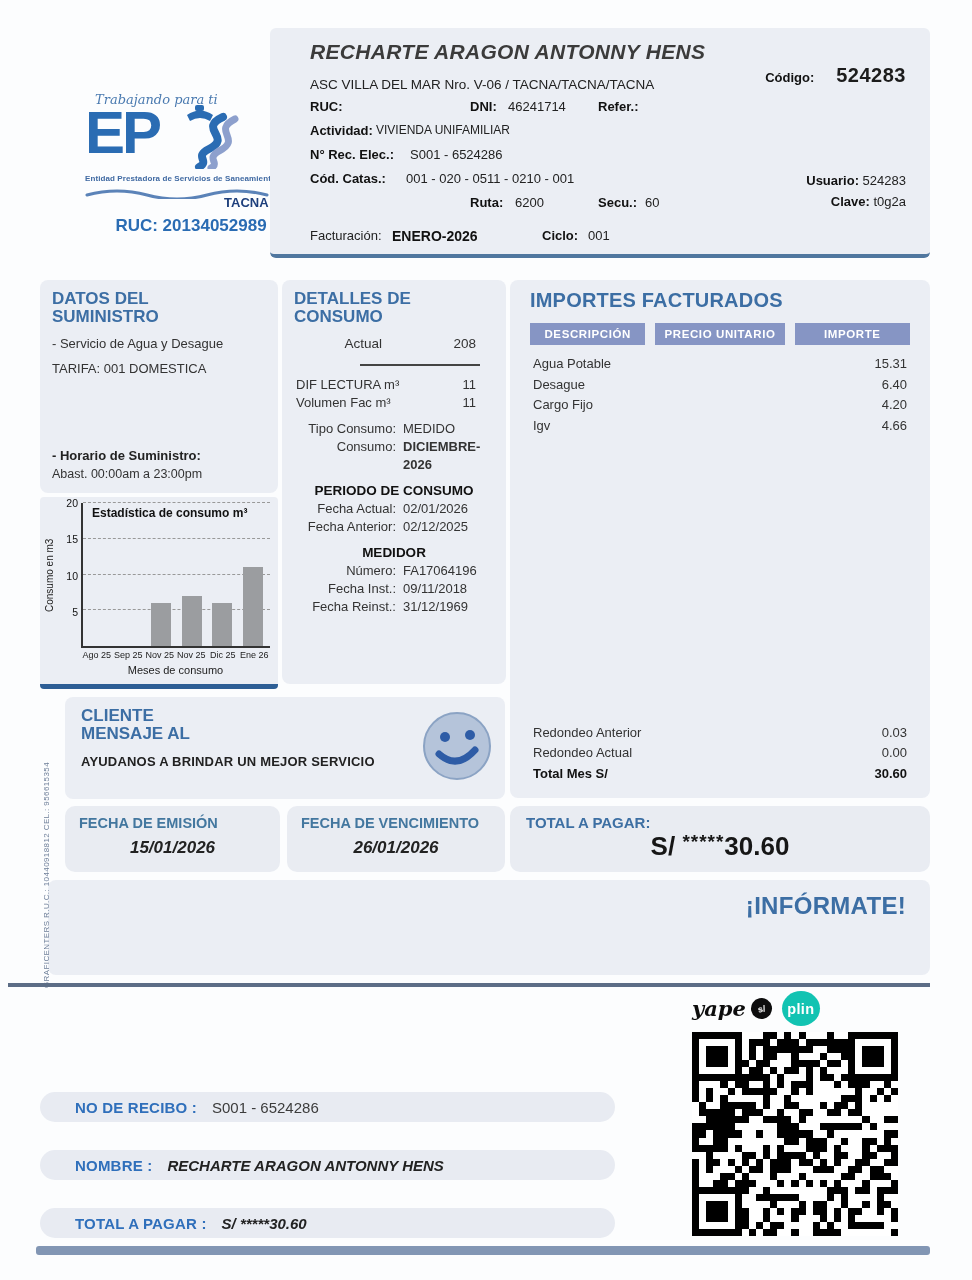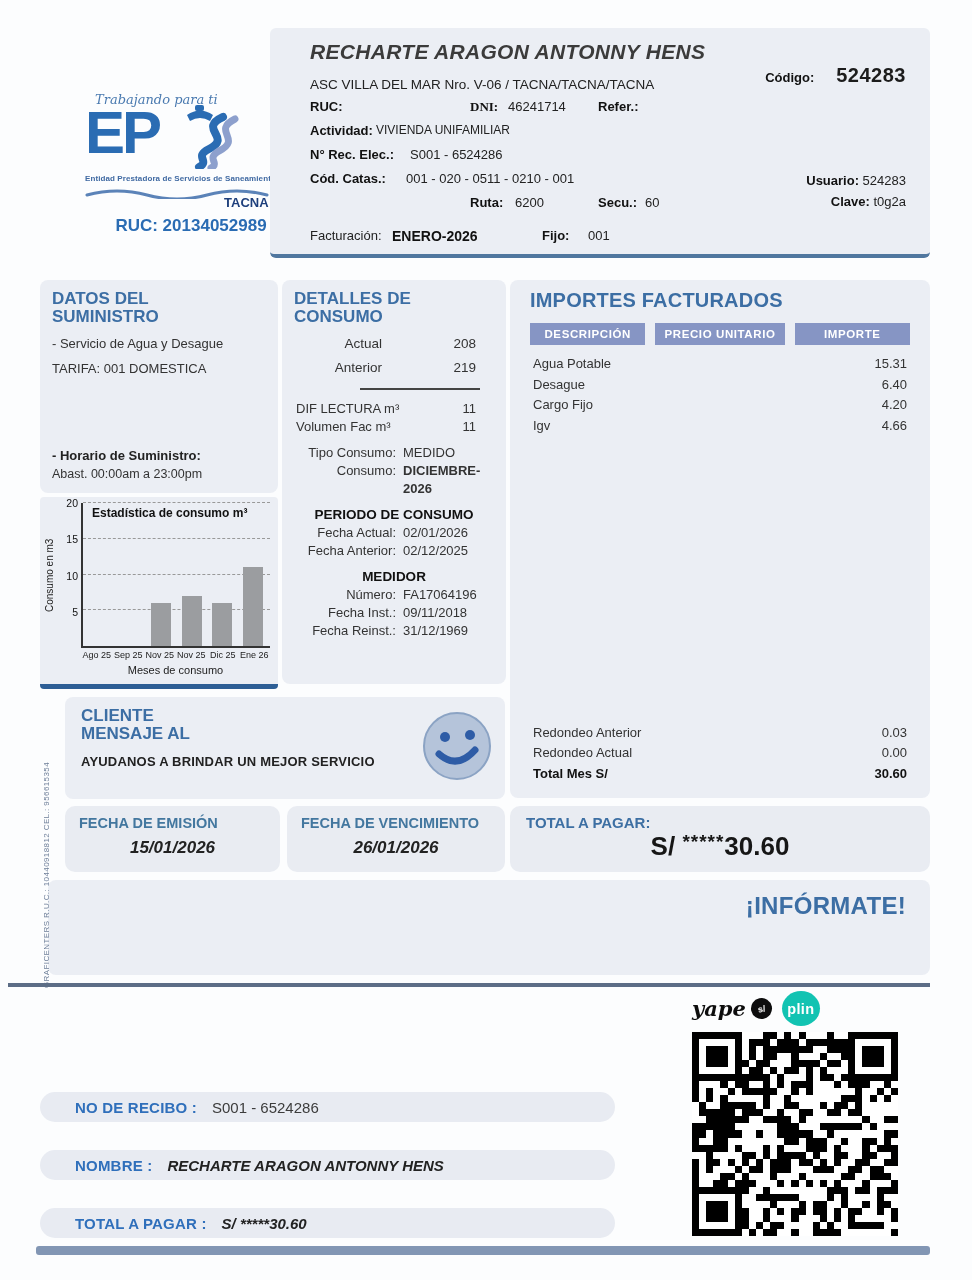--- a/index.html
+++ b/index.html
@@ -161,21 +161,21 @@
     <div class="h-inner">
       <div class="h-name">RECHARTE ARAGON ANTONNY HENS</div>
       <div class="h-codigo">
         <span class="lab">Código:</span>
         <span class="val">524283</span>
       </div>
       <div class="h-addr">ASC VILLA DEL MAR Nro. V-06 / TACNA/TACNA/TACNA</div>
 
       <div class="hrow">
         <span class="hl abs" style="left:0;text-align:right;">RUC:</span>
-        <span class="hl abs" style="left:160px;font-family:Liberation Serif, serif;">DNI:</span>
+        <span class="hl abs" style="left:160px;">DNI:</span>
         <span class="abs" style="left:198px;">46241714</span>
         <span class="hl abs" style="left:288px;">Refer.:</span>
       </div>
       <div class="hrow">
         <span class="hl abs" style="left:0;">Actividad:</span>
         <span class="abs" style="left:66px;font-size:12px;">VIVIENDA UNIFAMILIAR</span>
       </div>
       <div class="hrow">
         <span class="hl abs" style="left:0;">N° Rec. Elec.:</span>
         <span class="abs" style="left:100px;">S001 - 6524286</span>
@@ -192,21 +192,21 @@
       </div>
       <div class="h-user">
         <div><span class="hl">Usuario:</span>
              <span>524283</span></div>
         <div><span class="hl">Clave:</span>
              <span>t0g2a</span></div>
       </div>
       <div class="hrow" style="margin-top:16px;">
         <span class="abs" style="left:0;">Facturación:</span>
         <span class="hl abs" style="left:82px;font-size:14px;">ENERO-2026</span>
-        <span class="hl abs" style="left:232px;">Fijo:</span>
+        <span class="hl abs" style="left:232px;">Ciclo:</span>
         <span class="abs" style="left:278px;">001</span>
       </div>
     </div>
   </div>
 
   <div class="panel datos-panel">
     <div class="sec-title">
       <div>DATOS DEL</div>
       <div>SUMINISTRO</div>
     </div>
@@ -267,24 +267,20 @@
   </div>
 
   <div class="panel consumo-panel">
     <div class="sec-title">
       <div>DETALLES DE</div>
       <div>CONSUMO</div>
     </div>
     <div class="cr2" style="margin-top:6px;">
       <span class="k">Actual</span>
         <span class="v">208</span>
-    </div>
-    <div class="cr2">
-      <span class="k">Anterior</span>
-        <span class="v">219</span>
     </div>
     <div class="c-rule"></div>
     <div class="cr3">
       <span>DIF LECTURA m³</span>
         <span class="v">11</span>
     </div>
     <div class="cr3">
       <span>Volumen Fac m³</span>
         <span class="v">11</span>
     </div>

